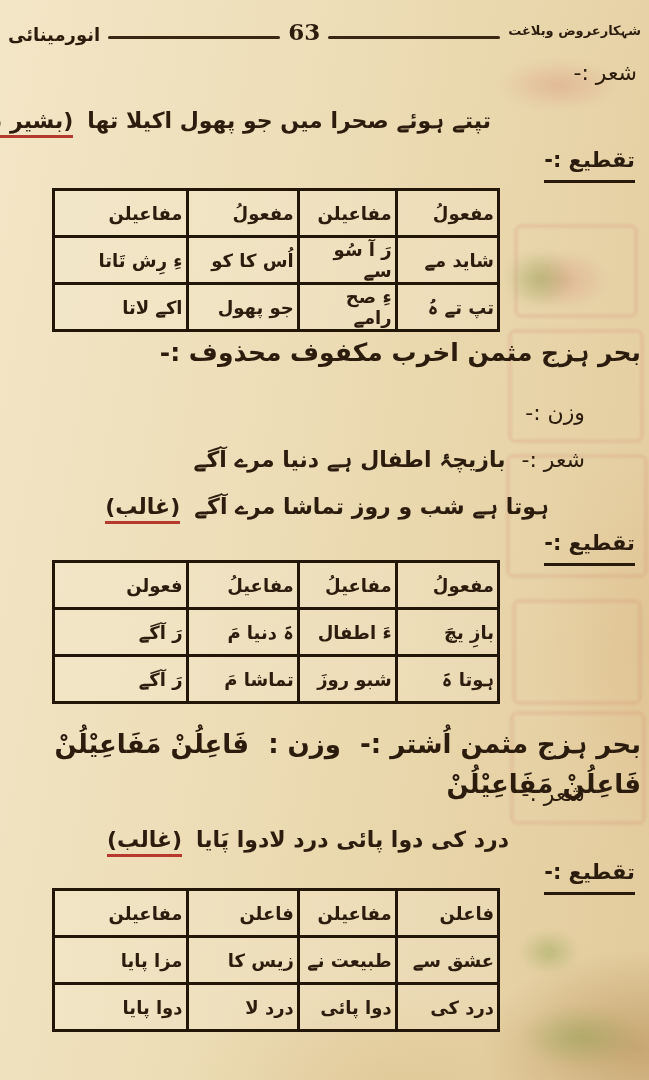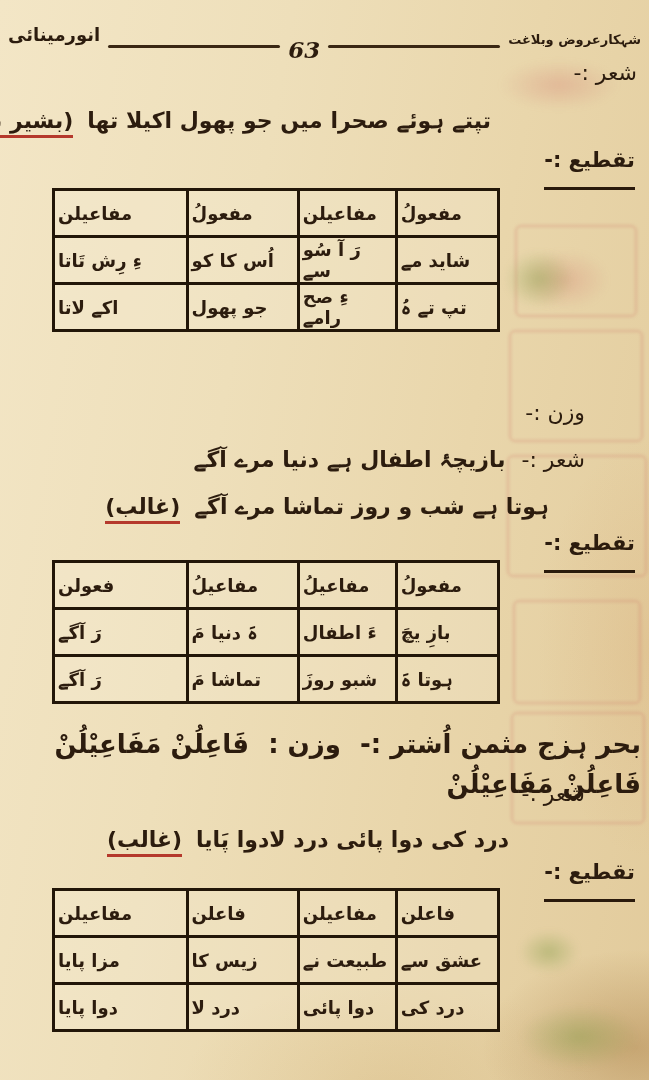--- a/index.html
+++ b/index.html
@@ -20,31 +20,31 @@
   
   .hdr{
     position:absolute;top:16px;right:8px;left:8px;
     display:flex;align-items:center;gap:8px;
   }
   .hdr .title{font-size:13px;font-weight:bold;white-space:nowrap;}
   .hdr .author{font-size:18px;font-weight:bold;white-space:nowrap;align-self:flex-start;margin-top:8px;}
   .hdr .rule{flex:1 1 auto;height:2.5px;background:#3a2713;margin-top:14px;border-radius:2px;}
   .hdr .pagenum{
     direction:ltr;font-family:"DejaVu Serif","Liberation Serif",serif;
-    font-style:italic;font-weight:bold;font-size:23px;margin-top:20px;
+    font-weight:bold;font-size:23px;margin-top:2px;
   }
   
   .row{display:flex;align-items:baseline;white-space:nowrap;}
   .lbl{font-size:22px;font-weight:400;}
   .verse{font-size:22px;font-weight:600;letter-spacing:0.5px;}
   .bahr{font-size:25px;font-weight:800;white-space:nowrap;}
   .poet{font-weight:700;border-bottom:3px solid #b5392c;padding-bottom:2px;margin-inline-start:14px;}
   .taqti{
     font-size:21px;font-weight:800;
-    border-bottom:3px solid #2a1a0c;padding-bottom:15px;
+    border-bottom:3px solid #2a1a0c;padding-bottom:8px;
   }
   .sher1{top:60px;right:12px;gap:52px;}
   .verse1b{top:108px;right:158px;}
   .taqti1{top:148px;right:14px;}
   .bahr2{top:338px;right:8px;}
   .vazn2{top:400px;right:64px;gap:16px;}
   .sher2{top:447px;right:64px;gap:16px;}
   .verse2b{top:494px;right:100px;}
   .taqti2{top:531px;right:14px;}
   .bahr3{top:724px;right:8px;left:6px;font-size:26px;font-weight:800;line-height:1.55;white-space:normal;}
@@ -54,21 +54,21 @@
   .taqti3{top:860px;right:14px;}
   
   table.tbl{
     position:absolute;right:149px;width:448px;
     border-collapse:collapse;table-layout:fixed;
     background:rgba(252,246,230,0.20);
   }
   .tbl1{top:188px;} .tbl2{top:560px;} .tbl3{top:888px;}
   table.tbl th,table.tbl td{
     border:3px solid #221608;height:44px;
-    text-align:left;vertical-align:middle;
+    text-align:right;vertical-align:middle;
     font-size:18px;font-weight:700;padding:0 3px;overflow:hidden;
   }
   table.tbl col:nth-child(1){width:23%;}
   table.tbl col:nth-child(2){width:22%;}
   table.tbl col:nth-child(3){width:25%;}
   table.tbl col:nth-child(4){width:30%;}
   
   .bleedbox{
     position:absolute;border:2px solid rgba(204,108,98,0.28);
     border-radius:6px;filter:blur(1.5px);
@@ -139,20 +139,21 @@
     </tr>
     <tr>
       <td>تپ تے ہُ</td>
       <td>ءِ صح رامے</td>
       <td>جو پھول</td>
       <td>اکے لاتا</td>
     </tr>
   </tbody>
     </table>
 
+  <div class="abs bahr bahr2">بحر ہزج مثمن اخرب مکفوف محذوف :-</div>
   <div class="abs row vazn2">
     <span class="lbl">وزن :-</span>
   </div>
   <div class="abs row sher2">
     <span class="lbl">شعر :-</span>
     <span class="verse">بازیچۂ اطفال ہے دنیا مرے آگے</span>
   </div>
   <div class="abs row verse2b">
     <span class="verse">ہوتا ہے شب و روز تماشا مرے آگے</span>
     <span class="verse poet">(غالب)</span>

